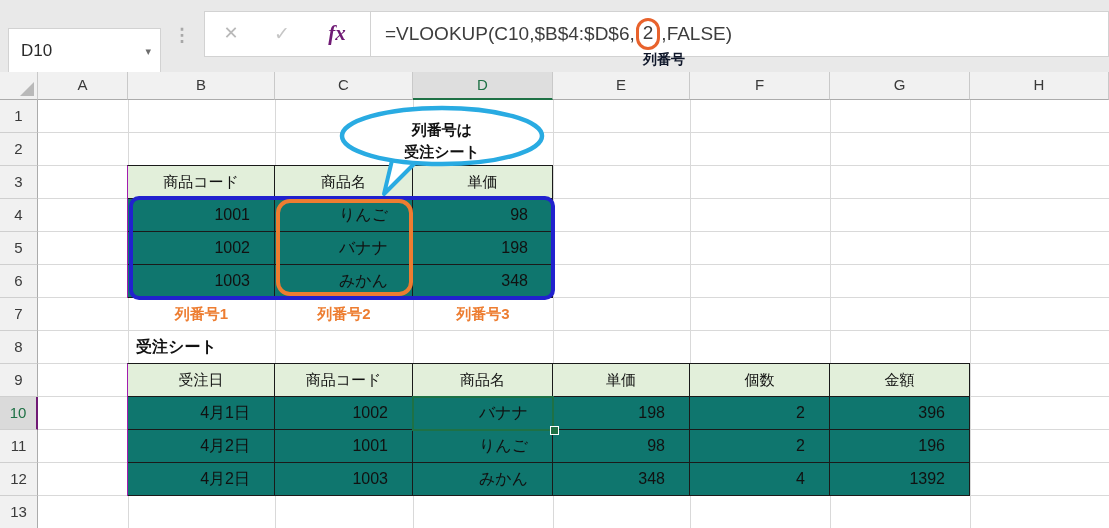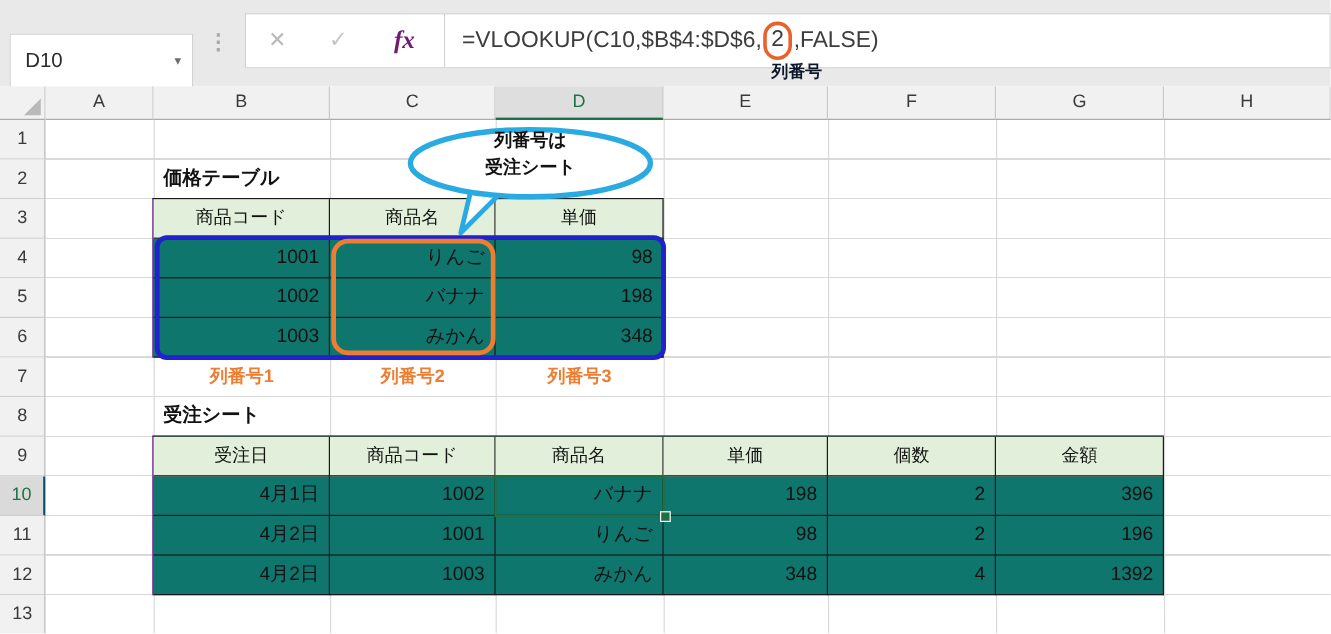--- a/index.html
+++ b/index.html
@@ -29,51 +29,51 @@
           border-right:1px solid #C9C9C9;border-bottom:1px solid #ABABAB;box-sizing:border-box;}
   .corner i{position:absolute;right:3px;bottom:3px;width:0;height:0;display:block;
             border-left:14px solid transparent;border-bottom:14px solid #B9B9B9;}
   .ch{position:absolute;top:72px;height:28px;background:#F1F1F1;box-sizing:border-box;
       border-right:1px solid #C9C9C9;border-bottom:1px solid #ABABAB;
       text-align:center;line-height:26px;font-size:15px;color:#3a3a3a;}
   .ch.sel{background:#DEDEDE;color:#1E7145;border-bottom:2px solid #1E7145;}
   .rh{position:absolute;left:0;width:38px;height:33px;background:#F1F1F1;box-sizing:border-box;
       border-right:1px solid #ABABAB;border-bottom:1px solid #CFCFCF;
       text-align:center;line-height:31px;font-size:15px;color:#3a3a3a;}
-  .rh.sel{background:#DADADA;color:#1E7145;border-right:2px solid #0c4a6e;}
+  .rh.sel{background:#DADADA;color:#1E7145;border-right:2px solid #701a75;}
 
   
   .cells{position:absolute;left:38px;top:100px;width:1071px;height:428px;
          background:repeating-linear-gradient(to bottom,#fff 0 32px,#D9D9D9 32px 33px);}
   .vline{position:absolute;top:100px;height:428px;width:1px;background:#D9D9D9;}
 
   
   .tbl{position:absolute;background:#0f766e;border-top:1px solid #1a1a1a;border-left:1px solid #a21caf;display:grid;}
   .tbl>div{border-right:1px solid #1a1a1a;border-bottom:1px solid #1a1a1a;box-sizing:border-box;
            height:33px;line-height:31px;overflow:hidden;white-space:nowrap;color:#111;}
   .th{background:#E2EFDA;text-align:center;font-size:15px;}
-  .td{text-align:right;padding-right:8px;font-size:16px;}
+  .td{text-align:right;padding-right:24px;font-size:16px;}
   .tbl-price{left:127px;top:165px;grid-template-columns:147px 138px 140px;}
   .tbl-order{left:127px;top:363px;grid-template-columns:147px 138px 140px 137px 140px 140px;}
 
   .title{position:absolute;left:136px;height:33px;line-height:32px;font-weight:bold;font-size:16px;color:#111;}
   .colnum{position:absolute;top:299px;height:31px;line-height:29px;text-align:center;
           font-weight:bold;font-size:15px;color:#ED7D31;}
 
   
   .blue-rect{position:absolute;left:129px;top:196px;width:426px;height:104px;
              border:4px solid #2121CE;border-radius:10px;box-sizing:border-box;}
   .orange-rect{position:absolute;left:276px;top:199px;width:137px;height:97px;
                border:4px solid #ED7D31;border-radius:14px;box-sizing:border-box;}
   .sel-cell{position:absolute;left:412px;top:396px;width:142px;height:35px;
             border:2px solid #1E7145;box-sizing:border-box;}
   .fill-handle{position:absolute;left:550px;top:426px;width:7px;height:7px;
                background:#1E7145;border:1px solid #fff;}
   .bubble-svg{position:absolute;left:330px;top:100px;}
-  .bubble-text{position:absolute;left:348px;top:107px;width:188px;text-align:center;
+  .bubble-text{position:absolute;left:348px;top:119px;width:188px;text-align:center;
                font-size:15px;font-weight:bold;color:#111;line-height:1.45;}
   .bubble-text span{display:block;}
 </style>
 </head>
 <body>
 
 <div class="screen">
 
   <div class="topbar">
     <div class="whitebox namebox">
@@ -122,21 +122,20 @@
 
   <div class="cells"></div>
   <div class="vline" style="left:128px"></div>
   <div class="vline" style="left:275px"></div>
   <div class="vline" style="left:413px"></div>
   <div class="vline" style="left:553px"></div>
   <div class="vline" style="left:690px"></div>
   <div class="vline" style="left:830px"></div>
   <div class="vline" style="left:970px"></div>
 
-  <div class="title" style="top:133px">価格テーブル</div>
   <div class="title" style="top:331px">受注シート</div>
 
   <div class="tbl tbl-price">
     <div class="th">商品コード</div>
     <div class="th">商品名</div>
     <div class="th">単価</div>
     <div class="td">1001</div>
     <div class="td">りんご</div>
     <div class="td">98</div>
     <div class="td">1002</div>

